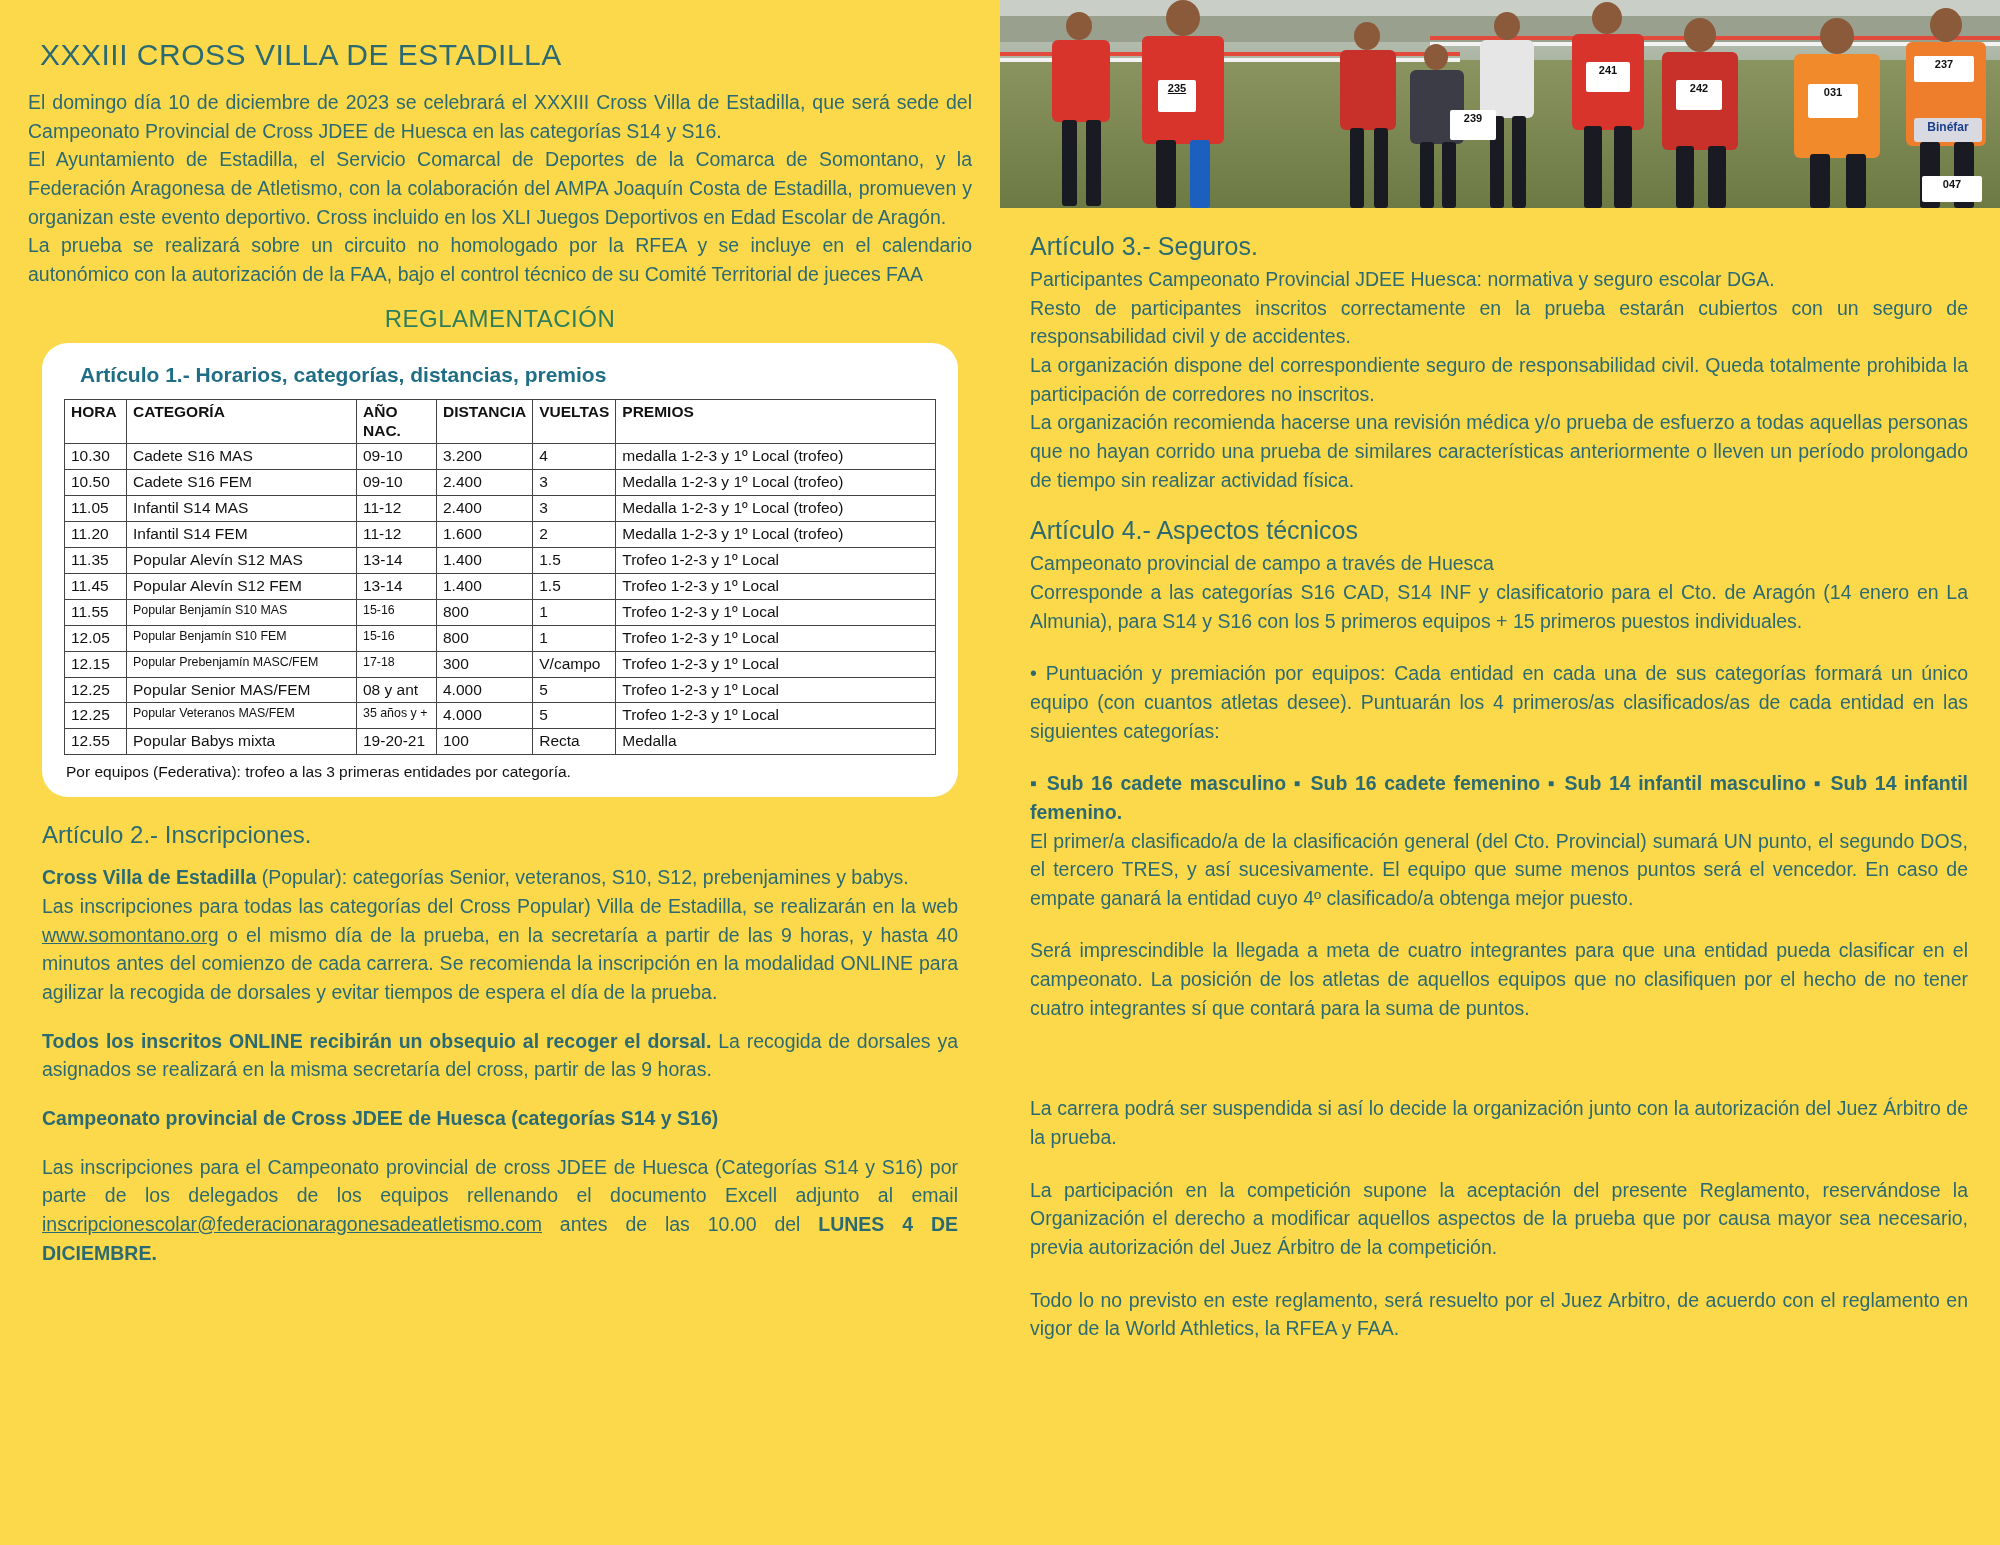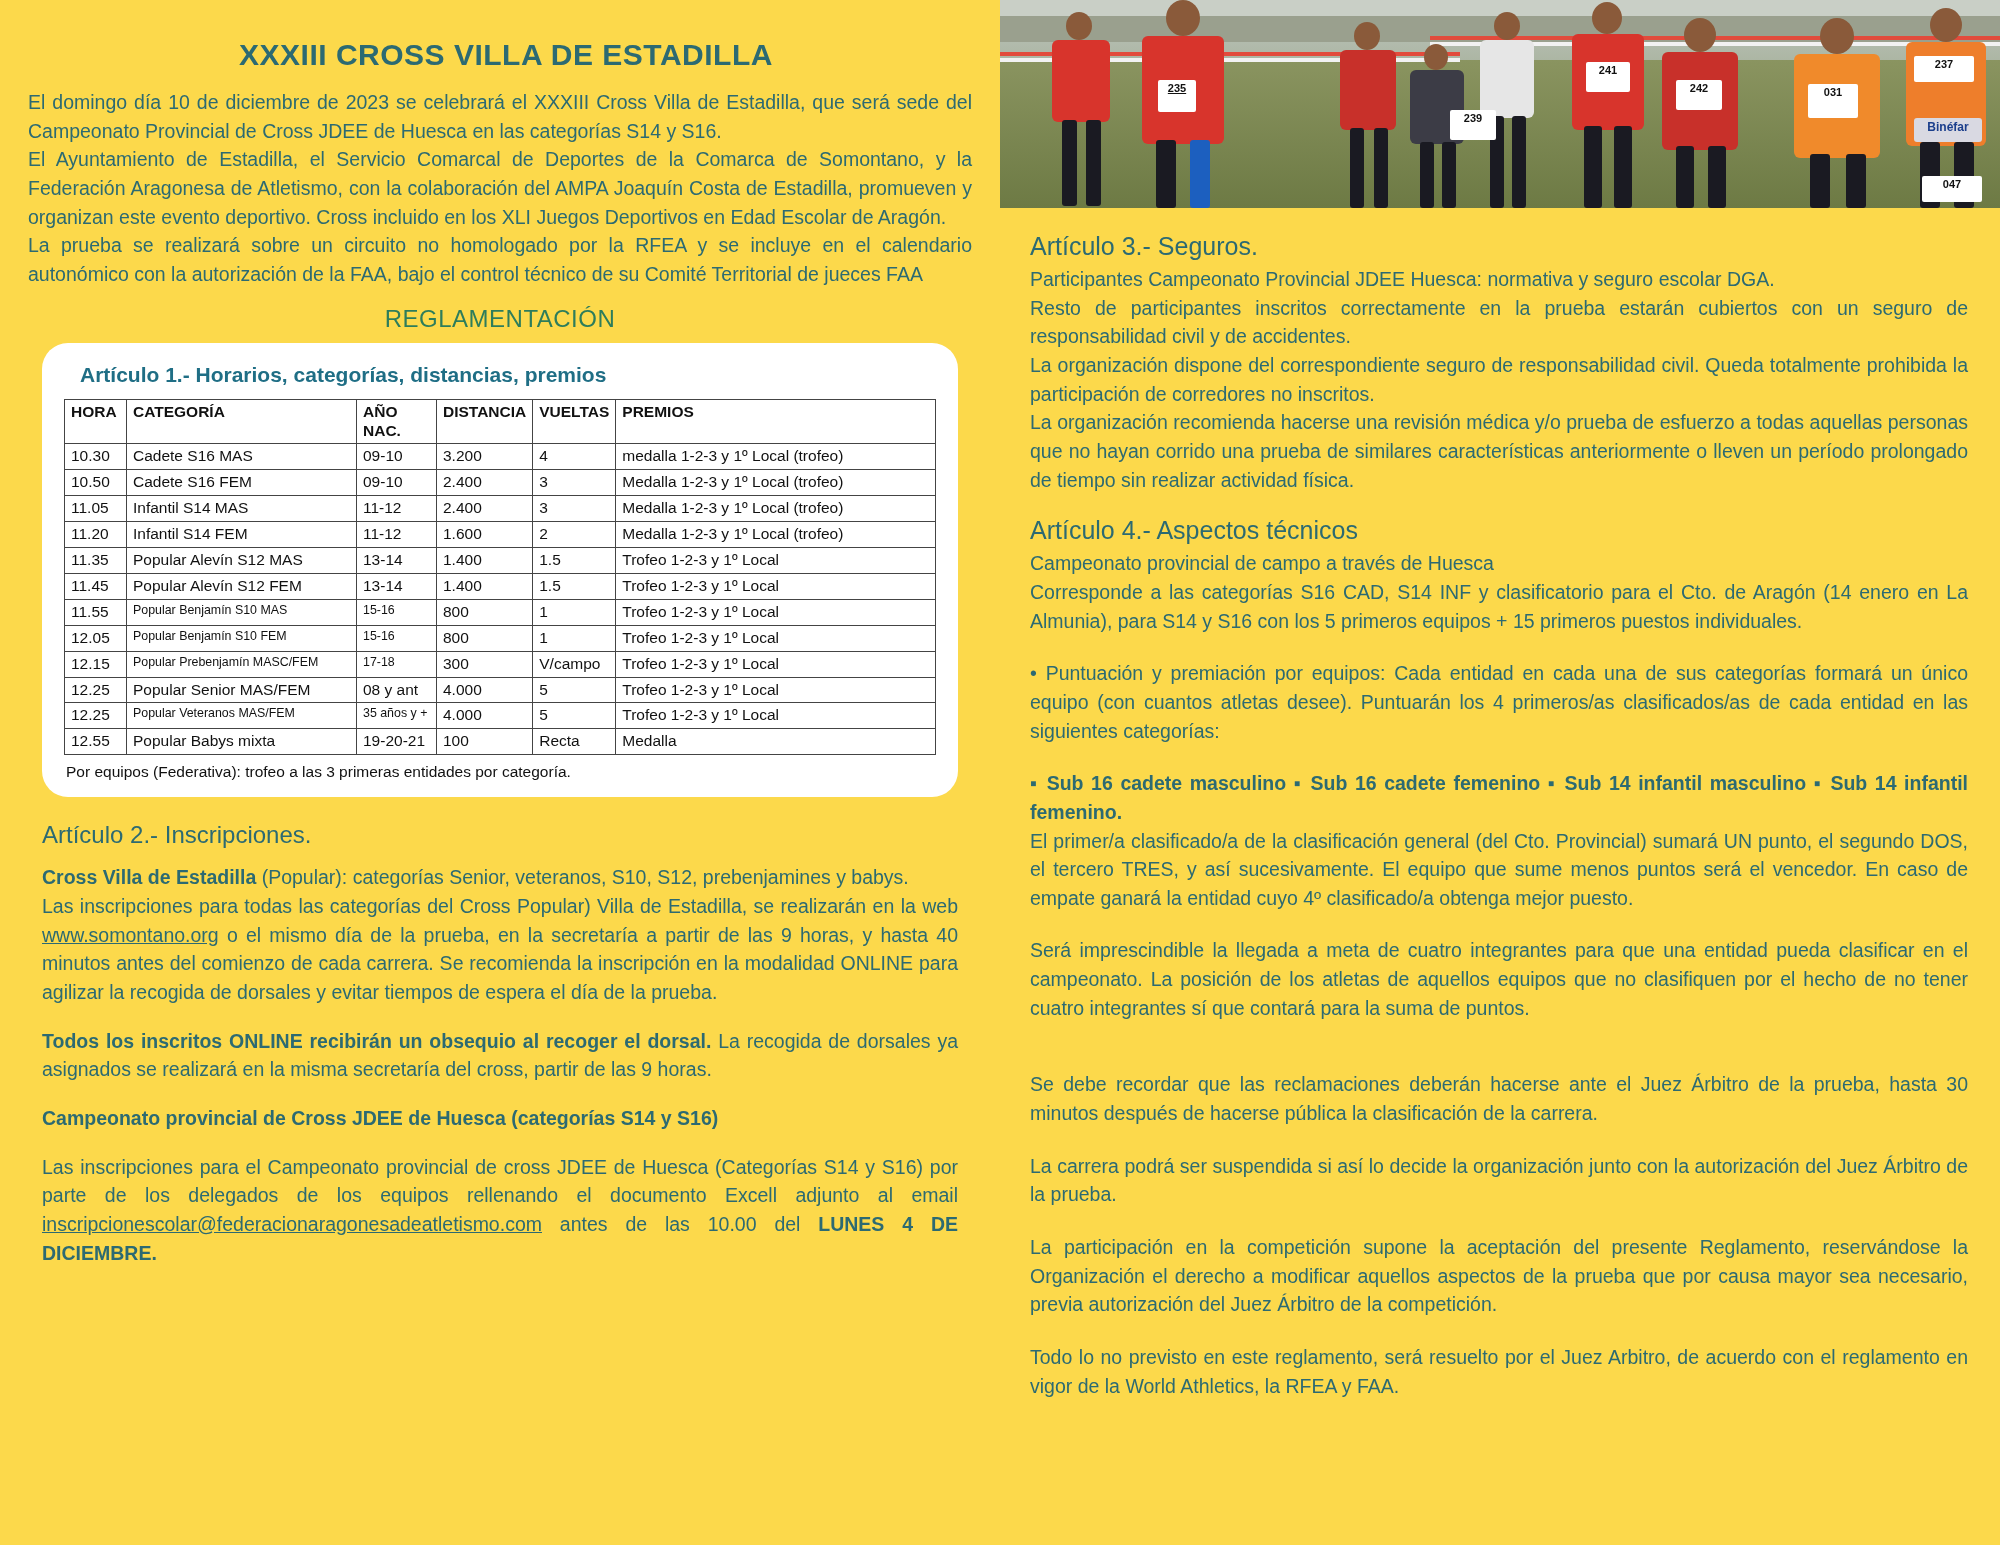--- a/index.html
+++ b/index.html
@@ -11,22 +11,22 @@
     overflow:hidden;
   }
   .page { position:relative; width:2000px; height:1545px; }
 
   
   .left-col {
     position:absolute; left:0; top:0; width:1000px; height:1545px;
     padding:30px 28px 0 28px;
   }
   .doc-title {
-    font-size:30px; font-weight:700; letter-spacing:.5px;
-    color:#2C6A72; margin:8px 0 16px 12px;text-align:center;
+    font-size:30px; font-weight:400; letter-spacing:.5px;
+    color:#2C6A72; margin:8px 0 16px 12px;
   }
   .intro p {
     font-size:19.5px; line-height:1.47; text-align:justify; color:#2C6A72;
     margin:0;
   }
   .reglam {
     text-align:center; font-size:24px; color:#2E7D5B; letter-spacing:.5px;
     margin:16px 0 10px 0;
   }
 
@@ -351,21 +351,20 @@
       <p>Corresponde a las categorías S16 CAD, S14 INF y clasificatorio para el Cto. de Aragón (14 enero en La Almunia), para S14 y S16 con los 5 primeros equipos + 15 primeros puestos individuales.</p>
       <div style="height:24px;"></div>
       <p>• Puntuación y premiación por equipos: Cada entidad en cada una de sus categorías formará un único equipo (con cuantos atletas desee). Puntuarán los 4 primeros/as clasificados/as de cada entidad en las siguientes categorías:</p>
       <div style="height:24px;"></div>
       <p class="sub-list">▪  Sub 16 cadete masculino  ▪  Sub 16 cadete femenino  ▪  Sub 14 infantil masculino  ▪  Sub 14 infantil femenino.</p>
       <p>El primer/a clasificado/a de la clasificación general (del Cto. Provincial) sumará UN punto, el segundo DOS, el tercero TRES, y así sucesivamente. El equipo que sume menos puntos será el vencedor. En caso de empate ganará la entidad cuyo 4º clasificado/a obtenga mejor puesto.</p>
       <div style="height:24px;"></div>
       <p>Será imprescindible la llegada a meta de cuatro integrantes para que una entidad pueda clasificar en el campeonato. La posición de los atletas de aquellos equipos que no clasifiquen por el hecho de no tener cuatro integrantes sí que contará para la suma de puntos.</p>
       <div style="height:24px;"></div>
       <div style="height:24px;"></div>
-      <p>Se debe recordar que las reclamaciones deberán hacerse ante el Juez Árbitro de la prueba, hasta 30 minutos después de hacerse pública la clasificación de la carrera.</p>
       <div style="height:24px;"></div>
       <p>La carrera podrá ser suspendida si así lo decide la organización junto con la autorización del Juez Árbitro de la prueba.</p>
       <div style="height:24px;"></div>
       <p>La participación en la competición supone la aceptación del presente Reglamento, reservándose la Organización el derecho a modificar aquellos aspectos de la prueba que por causa mayor sea necesario, previa autorización del Juez Árbitro de la competición.</p>
       <div style="height:24px;"></div>
       <p>Todo lo no previsto en este reglamento, será resuelto por el Juez Arbitro, de acuerdo con el reglamento en vigor de la World Athletics, la RFEA y FAA.</p>
     </div>
   </div>
 </div>
 

